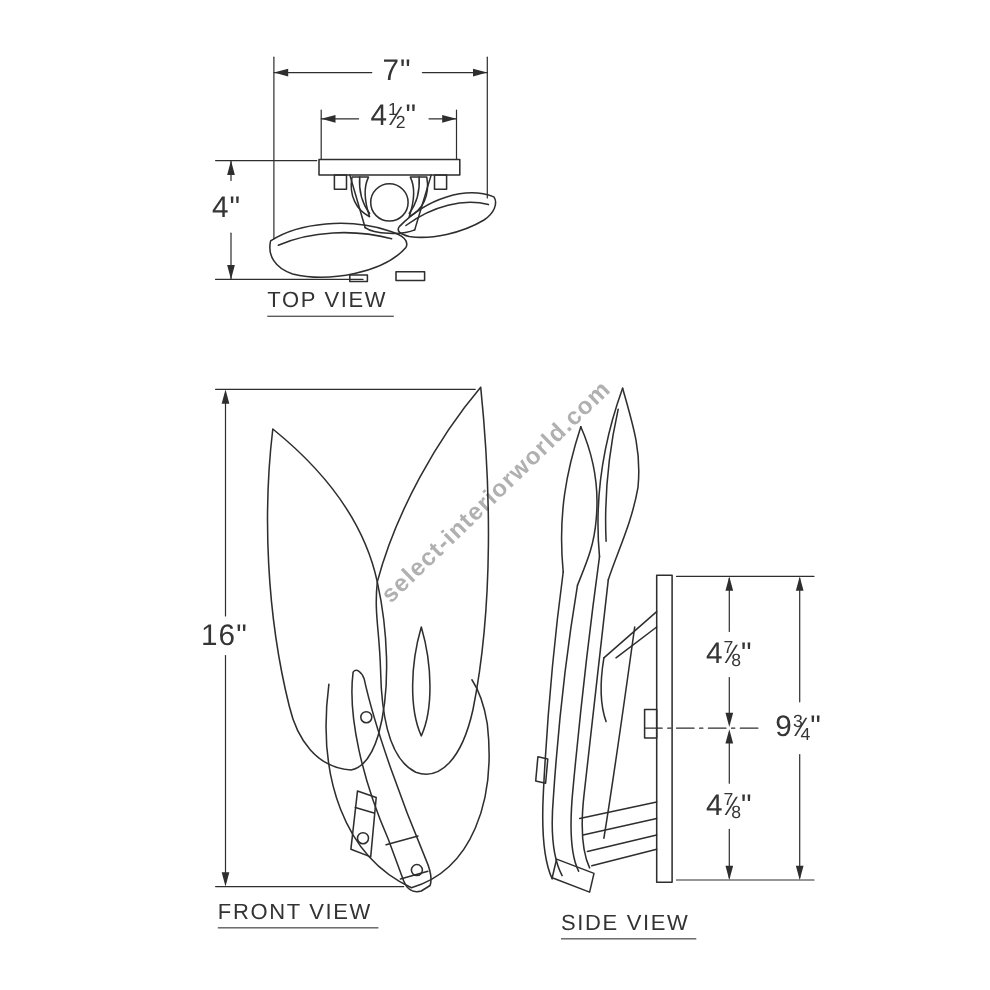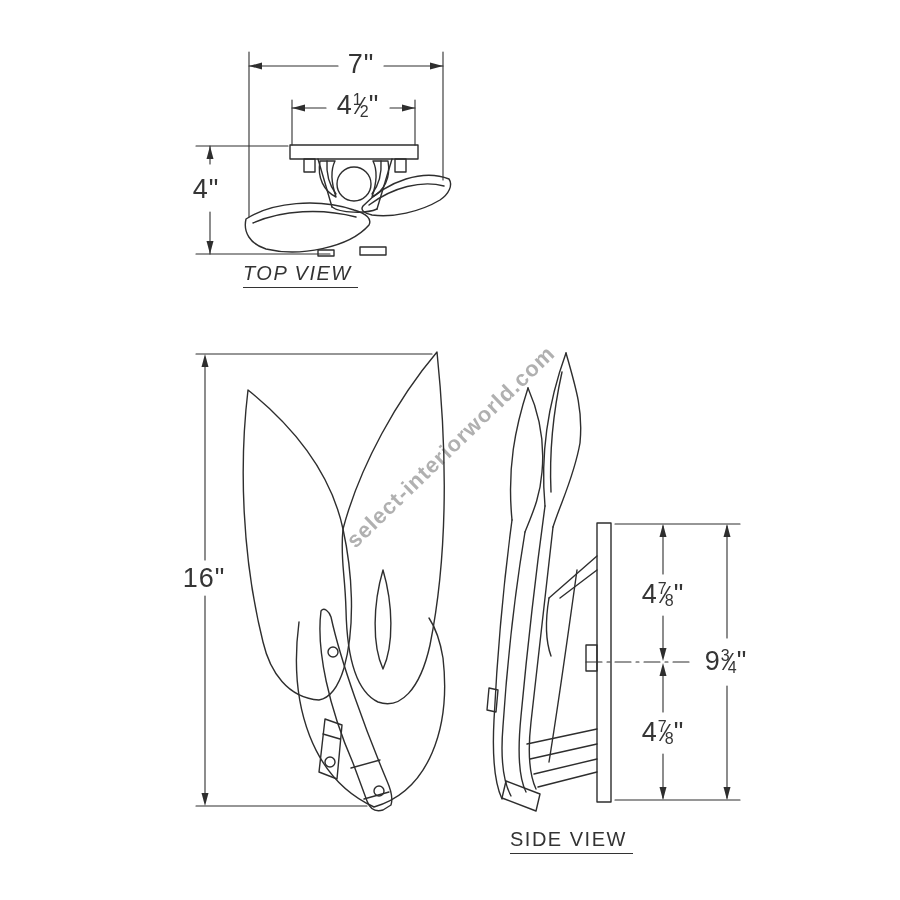--- a/index.html
+++ b/index.html
@@ -170,18 +170,19 @@
   <div class="txt dim" style="left:206px;top:189px;">4"</div>
 
   <div class="txt dim" style="left:204px;top:578px;">16"</div>
 
   <div class="txt dim" style="left:663px;top:595px;"><span class="whole">4</span><sup>7</sup><span class="fslash">⁄</span><sub>8</sub><span class="unit">"</span></div>
 
   <div class="txt dim" style="left:663px;top:733px;"><span class="whole">4</span><sup>7</sup><span class="fslash">⁄</span><sub>8</sub><span class="unit">"</span></div>
 
   <div class="txt dim" style="left:726px;top:662px;"><span class="whole">9</span><sup>3</sup><span class="fslash">⁄</span><sub>4</sub><span class="unit">"</span></div>
 
-  <div class="view-label" style="left:243px;top:263px;font-style:italic;">TOP VIEW</div>
+  <div class="view-label" style="left:243px;top:263px;">TOP VIEW</div>
 
+  <div class="view-label" style="left:198px;top:819px;">FRONT VIEW</div>
 
   <div class="view-label" style="left:510px;top:819px;margin-top:10px;">SIDE VIEW</div>
 
 </div>
 
 </body></html>

